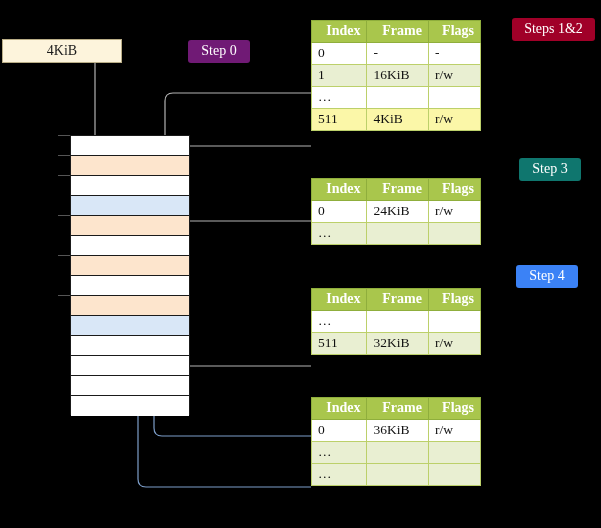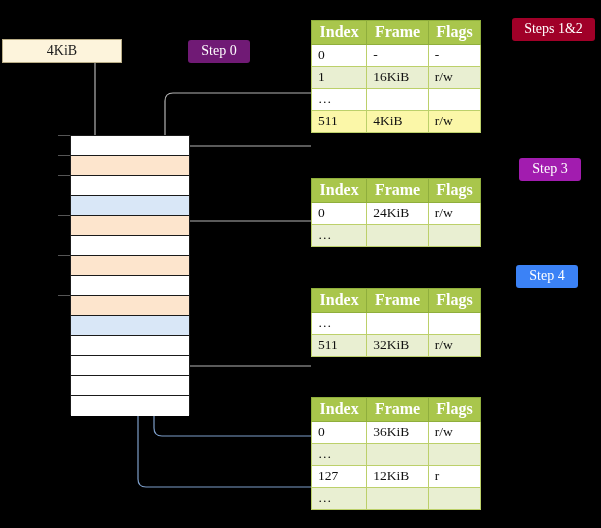--- a/index.html
+++ b/index.html
@@ -62,24 +62,24 @@
     border-collapse:collapse;
     border-spacing:0;
     font-size:13.5px;
     background:#fff;
     box-shadow:1px 1px 0 rgba(0,0,0,.45);
   }
   .ptable th{
     background:#a9c64c;
     color:#ffffff;
     font-weight:bold;
-    text-align:center;
+    text-align:right;
     padding:2px 6px 3px 6px;
     border:1px solid #8fae3c;
-    font-size:16px;
+    font-size:14px;
   }
   .ptable td{
     border:1px solid #bcd06a;
     padding:2px 6px 3px 6px;
     background:#fff;
     color:#111;
     height:16px;
     vertical-align:middle;
   }
   .ptable tr.alt td{background:#e9efd2;}
@@ -153,21 +153,21 @@
       <div class="tick" style="left: 58px; top: 155px; width: 12px;"></div>
       <div class="tick" style="left: 58px; top: 175px; width: 12px;"></div>
       <div class="tick" style="left: 58px; top: 215px; width: 12px;"></div>
       <div class="tick" style="left: 58px; top: 255px; width: 12px;"></div>
       <div class="tick" style="left: 58px; top: 295px; width: 12px;"></div>
     </div>
 
   <div id="badges">
       <div class="badge" style="left: 188px; top: 40px; min-width: 44px; background: #701a75; color: rgb(255, 255, 255);"><span>Step 0</span></div>
       <div class="badge" style="left: 512px; top: 18px; min-width: 65px; background: rgb(160, 0, 40); color: rgb(255, 255, 255);"><span>Steps 1&amp;2</span></div>
-      <div class="badge" style="left: 519px; top: 158px; min-width: 44px; background: #a21caf; color: rgb(255, 255, 255);"><span>Step 3</span></div>
+      <div class="badge" style="left: 519px; top: 158px; min-width: 44px; background: #0f766e; color: rgb(255, 255, 255);"><span>Step 3</span></div>
       <div class="badge" style="left: 516px; top: 265px; min-width: 44px; background: #3b82f6; color: rgb(255, 255, 255);"><span>Step 4</span></div>
     </div>
 
   <div id="tables">
       <table class="ptable" style="left: 311px; top: 20px; width: 170px;">
         <thead>
           <tr>
             <th class="c-index" style="background: rgb(169, 198, 76);">Index</th>
             <th class="c-frame" style="background: rgb(169, 198, 76);">Frame</th>
             <th class="c-flags" style="background: rgb(169, 198, 76);">Flags</th>
@@ -250,25 +250,20 @@
           <tr>
             <td class="c-index">0</td>
             <td class="c-frame">36KiB</td>
             <td class="c-flags">r/w</td>
           </tr>
           <tr class="alt">
             <td class="c-index" style="background: rgb(233, 239, 210);">…</td>
             <td class="c-frame" style="background: rgb(233, 239, 210);"></td>
             <td class="c-flags" style="background: rgb(233, 239, 210);"></td>
           </tr>
-          <tr>
-            <td class="c-index">127</td>
-            <td class="c-frame">12KiB</td>
-            <td class="c-flags">r</td>
-          </tr>
           <tr class="alt">
             <td class="c-index" style="background: rgb(233, 239, 210);">…</td>
             <td class="c-frame" style="background: rgb(233, 239, 210);"></td>
             <td class="c-flags" style="background: rgb(233, 239, 210);"></td>
           </tr>
         </tbody>
       </table>
     </div>
 
 </div>

